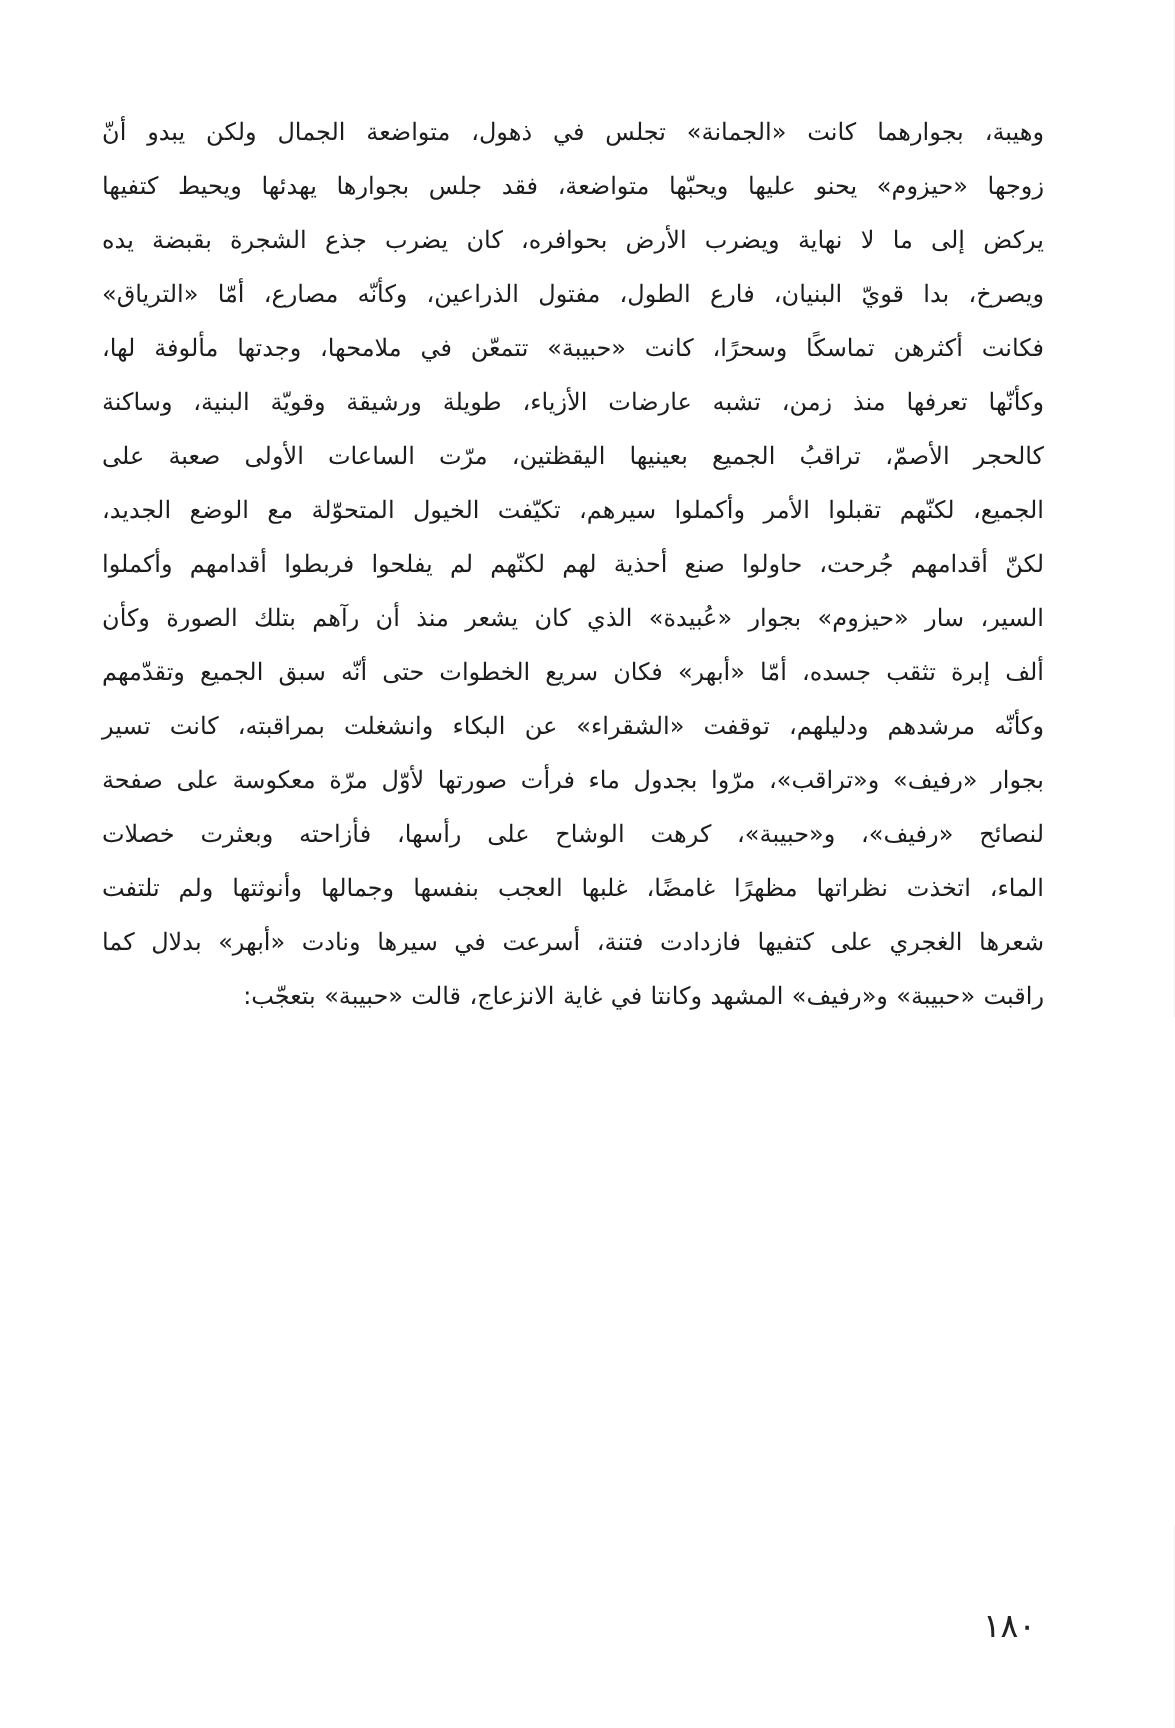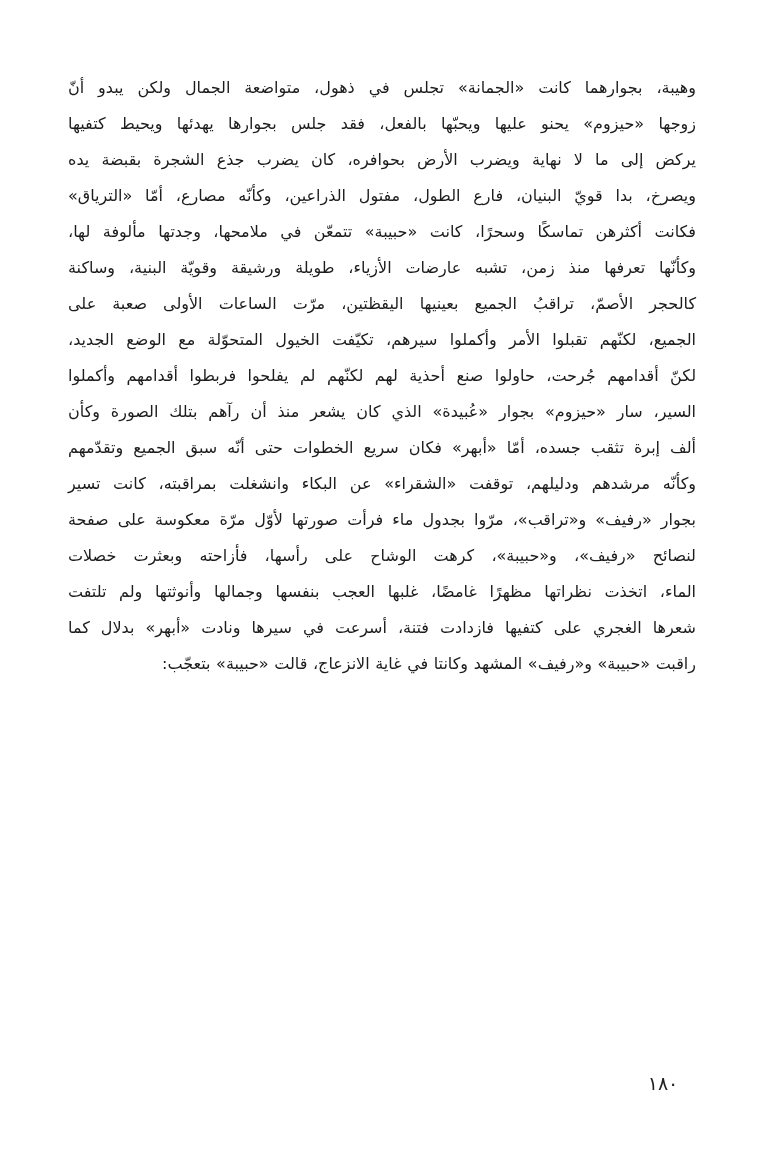--- a/index.html
+++ b/index.html
@@ -33,36 +33,36 @@
     text-align-last: justify;
     word-spacing: 0.5px;
     white-space: normal;
   }
   p.line.end {
     text-align-last: right;
   }
   .page-number {
     position: absolute;
     top: 1072px;
-    right: 90px;
+    right: 80px;
     width: 60px;
     text-align: center;
-    font-size: 19px;
+    font-size: 22px;
     letter-spacing: 2px;
     color: #222222;
   }
 </style>
 </head>
 <body>
 
 <div class="page">
   <div class="text-block">
 
     <p class="line">وهيبة، بجوارهما كانت «الجمانة» تجلس في ذهول، متواضعة الجمال ولكن يبدو أنّ</p>
-    <p class="line">زوجها «حيزوم» يحنو عليها ويحبّها بالفعل، فقد جلس بجوارها يهدئها ويحيط كتفيها</p>
+    <p class="line">زوجها «حيزوم» يحنو عليها ويحبّها متواضعة، فقد جلس بجوارها يهدئها ويحيط كتفيها</p>
     <p class="line">يركض إلى ما لا نهاية ويضرب الأرض بحوافره، كان يضرب جذع الشجرة بقبضة يده</p>
     <p class="line">ويصرخ، بدا قويّ البنيان، فارع الطول، مفتول الذراعين، وكأنّه مصارع، أمّا «الترياق»</p>
     <p class="line">فكانت أكثرهن تماسكًا وسحرًا، كانت «حبيبة» تتمعّن في ملامحها، وجدتها مألوفة لها،</p>
     <p class="line">وكأنّها تعرفها منذ زمن، تشبه عارضات الأزياء، طويلة ورشيقة وقويّة البنية، وساكنة</p>
     <p class="line">كالحجر الأصمّ، تراقبُ الجميع بعينيها اليقظتين، مرّت الساعات الأولى صعبة على</p>
     <p class="line">الجميع، لكنّهم تقبلوا الأمر وأكملوا سيرهم، تكيّفت الخيول المتحوّلة مع الوضع الجديد،</p>
     <p class="line">لكنّ أقدامهم جُرحت، حاولوا صنع أحذية لهم لكنّهم لم يفلحوا فربطوا أقدامهم وأكملوا</p>
     <p class="line">السير، سار «حيزوم» بجوار «عُبيدة» الذي كان يشعر منذ أن رآهم بتلك الصورة وكأن</p>
     <p class="line">ألف إبرة تثقب جسده، أمّا «أبهر» فكان سريع الخطوات حتى أنّه سبق الجميع وتقدّمهم</p>
     <p class="line">وكأنّه مرشدهم ودليلهم، توقفت «الشقراء» عن البكاء وانشغلت بمراقبته، كانت تسير</p>

